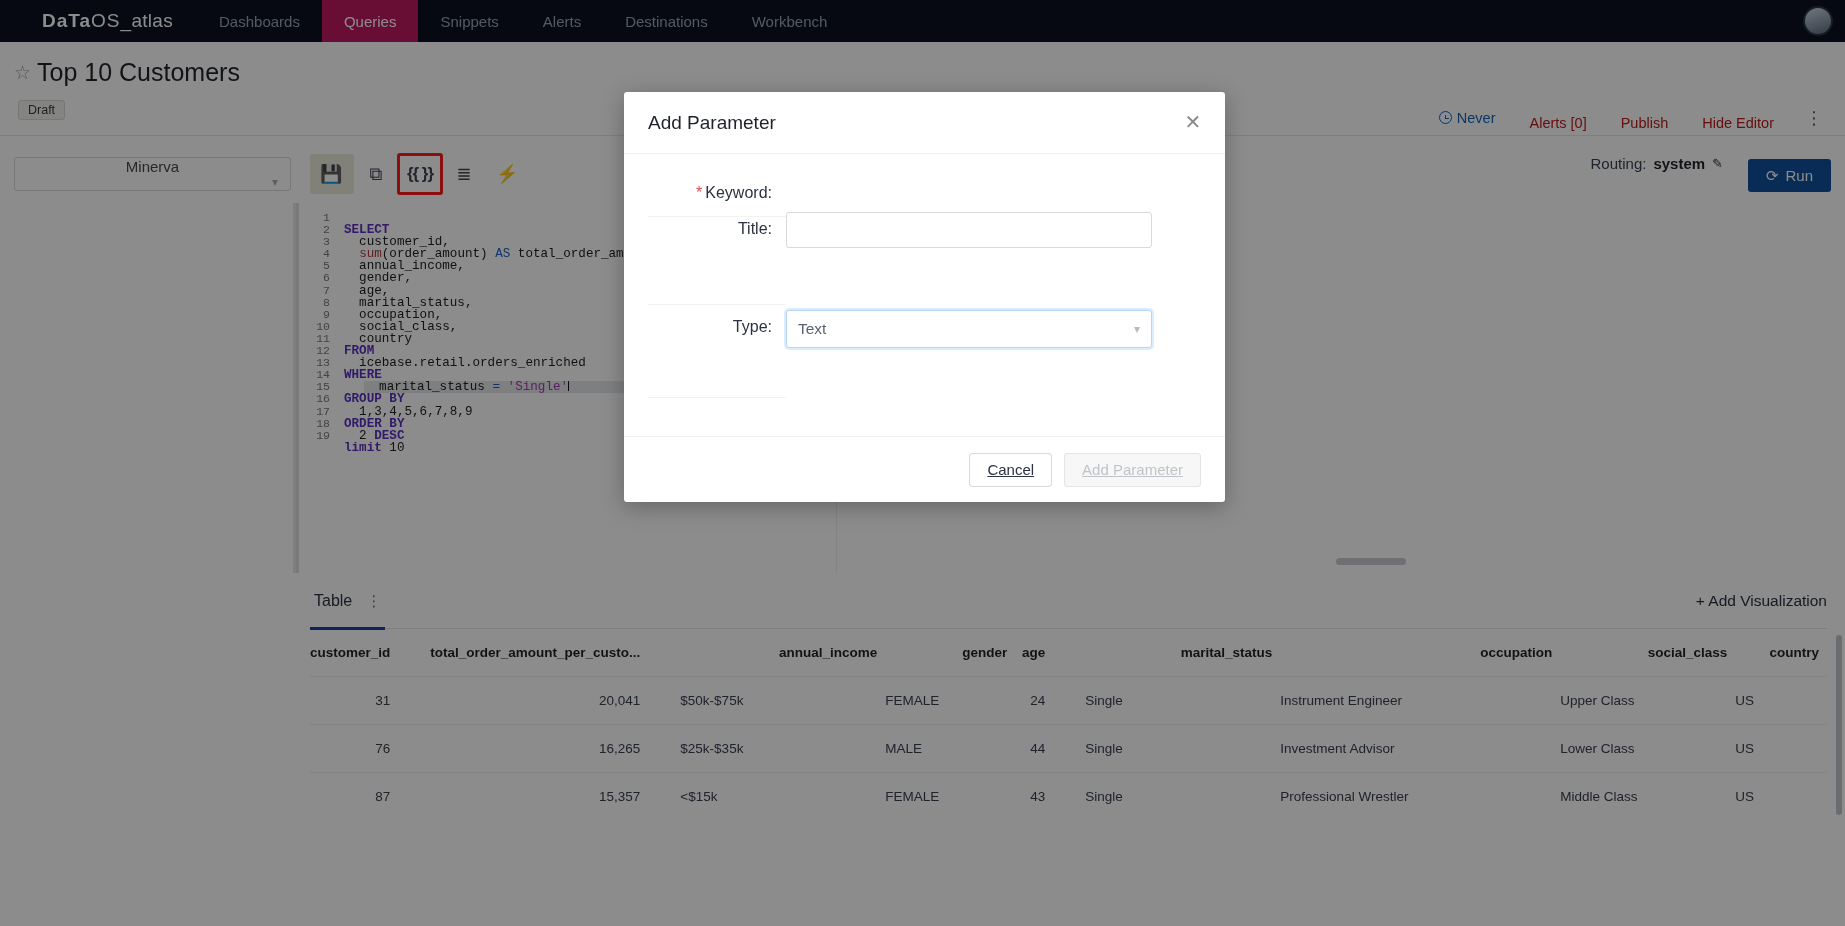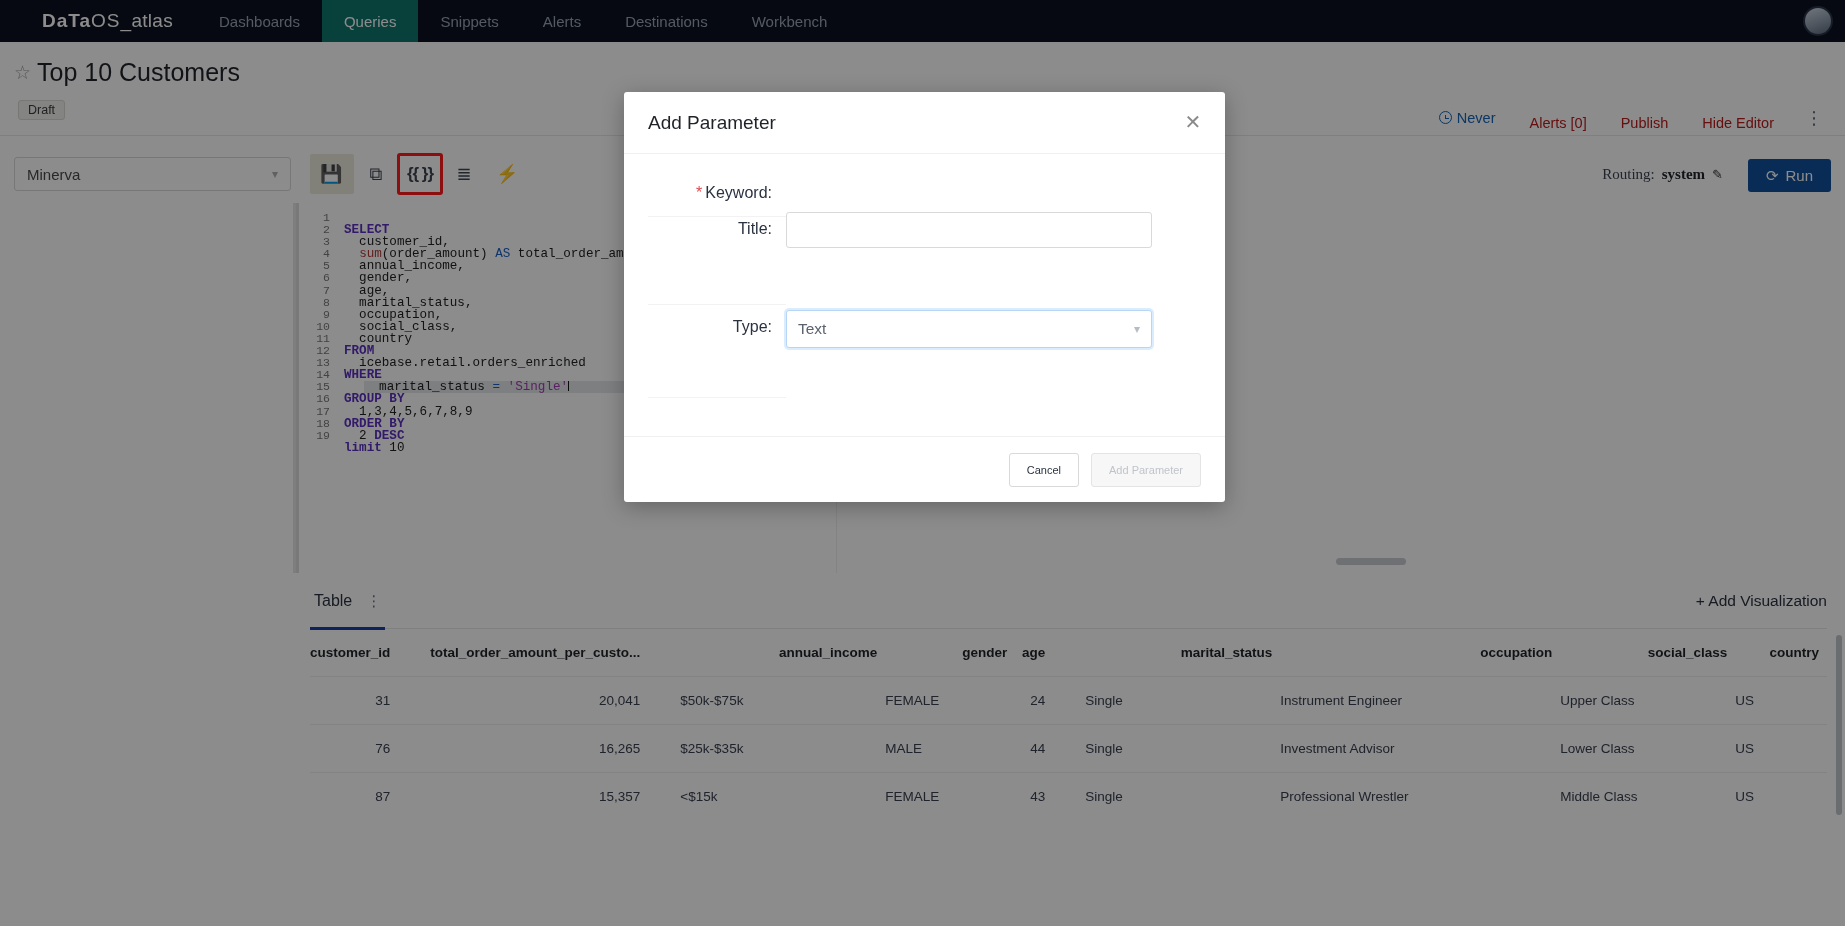--- a/index.html
+++ b/index.html
@@ -22,21 +22,21 @@
     color: #ffffff; font-size: 19px; letter-spacing: .3px; white-space: nowrap;
   }
   .brand .b1 { font-weight: bold; letter-spacing: 1px; }
   .brand .b2 { font-weight: normal; letter-spacing: 1px; }
   .brand .b3 { font-weight: normal; }
   .navitems { display: flex; align-items: stretch; }
   .navitem {
     display: flex; align-items: center; padding: 0 22px;
     color: #9aa4b2; font-size: 15px; cursor: pointer; white-space: nowrap;
   }
-  .navitem.active { background: #0f766e; color: #ffffff; }
+  .navitem.active { background: #be185d; color: #ffffff; }
   .nav-right {
     margin-left: auto; display: flex; align-items: center; padding-right: 12px;
   }
   .avatar {
     width: 30px; height: 30px; border-radius: 50%;
     background: linear-gradient(160deg,#cfd8e3 0%, #8c99ab 60%, #5d6a7d 100%);
     border: 2px solid #2a3648; cursor: pointer;
   }
 
   
@@ -67,36 +67,36 @@
   .hdr-plain { color: #b91c1c; margin-top: 11px; }
   .kebab { color:#5b6472; font-size: 18px; letter-spacing: 0; line-height: 1; padding: 0 8px 0 14px; }
 
   
   .toolbar {
     position: absolute; top: 152px; left: 0; width: 1845px; height: 52px;
   }
   .ds-select {
     position: absolute; left: 14px; top: 5px; width: 277px; height: 34px;
     border: 1px solid #d9d9d9; border-radius: 3px; background: #fff;
-    display: flex; align-items: center; padding: 0 12px; cursor: pointer;
+    display: flex; align-items: center; padding: 0 12px; cursor: pointer; flex-direction: column;
   }
   .ds-select .val { font-size: 15px; color: #4a4a4a; }
   .chev { margin-left: auto; color: #b0b0b0; font-size: 12px; }
   .tb-icons { position: absolute; left: 310px; top: 2px; display: flex; align-items: center; }
   .tb-btn {
     width: 44px; height: 40px; display: flex; align-items: center; justify-content: center;
     cursor: pointer; color: #3d4452; font-size: 18px; background: transparent;
     border: none; border-radius: 2px;
   }
   .tb-btn.first { background: #eceadd; }
   .tb-btn.highlight { outline: 3px solid #ff1a1a; outline-offset: -2px; }
   .tb-btn .braces { font-size: 17px; font-weight: 600; letter-spacing: -1px; }
   .routing {
-    position: absolute; right: 122px; top: 14px; font-size: 15px; color: #3b4250;
-    display: flex; align-items: center; gap: 7px; cursor: pointer; font-family: Liberation Serif, serif;
+    position: absolute; right: 122px; top: 3px; font-size: 15px; color: #3b4250;
+    display: flex; align-items: center; gap: 7px; cursor: pointer;
   }
   .routing b { color: #1f2329; }
   .pencil { font-size: 13px; color: #333; }
   .run-btn {
     position: absolute; right: 14px; top: 7px; height: 33px; padding: 0 18px;
     background: #11509f; color: #fff; border: none; border-radius: 3px;
     font-size: 15px; display: flex; align-items: center; gap: 7px; cursor: pointer;
     font-family: "Liberation Sans", sans-serif;
   }
 
@@ -217,22 +217,22 @@
     display: flex; align-items: center; padding: 0 11px; font-size: 15.5px;
     color: #5b6270; background:#fff; cursor: pointer;
   }
   .fsel .chev2 { margin-left: auto; color: #b6bcc4; font-size: 12px; }
   .lbl-sep { position: absolute; left: 24px; width: 138px; height: 1px; background: #f2f2f2; }
   .modal-ftr {
     height: 66px; border-top: 1px solid #f0f0f0;
     display: flex; align-items: center; justify-content: flex-end; gap: 12px; padding: 0 24px;
   }
   .btn {
-    height: 34px; padding: 0 17px; border-radius: 3px; font-size: 11px;
-    font-family: "Liberation Sans", sans-serif; cursor: pointer; background: #fff;
+    height: 34px; padding: 0 17px; border-radius: 3px; font-size: 15px;
+    font-family: "Liberation Sans", sans-serif; cursor: pointer; background: #fff; text-decoration: underline;
   }
   .btn-cancel { border: 1px solid #d9d9d9; color: #2b3240; }
   .btn-primary-disabled {
     border: 1px solid #e4e4e4; color: #c0c4ca; background: #f7f7f7; cursor: not-allowed;
   }
 </style>
 </head>
 <body>
 
 <div id="root">

